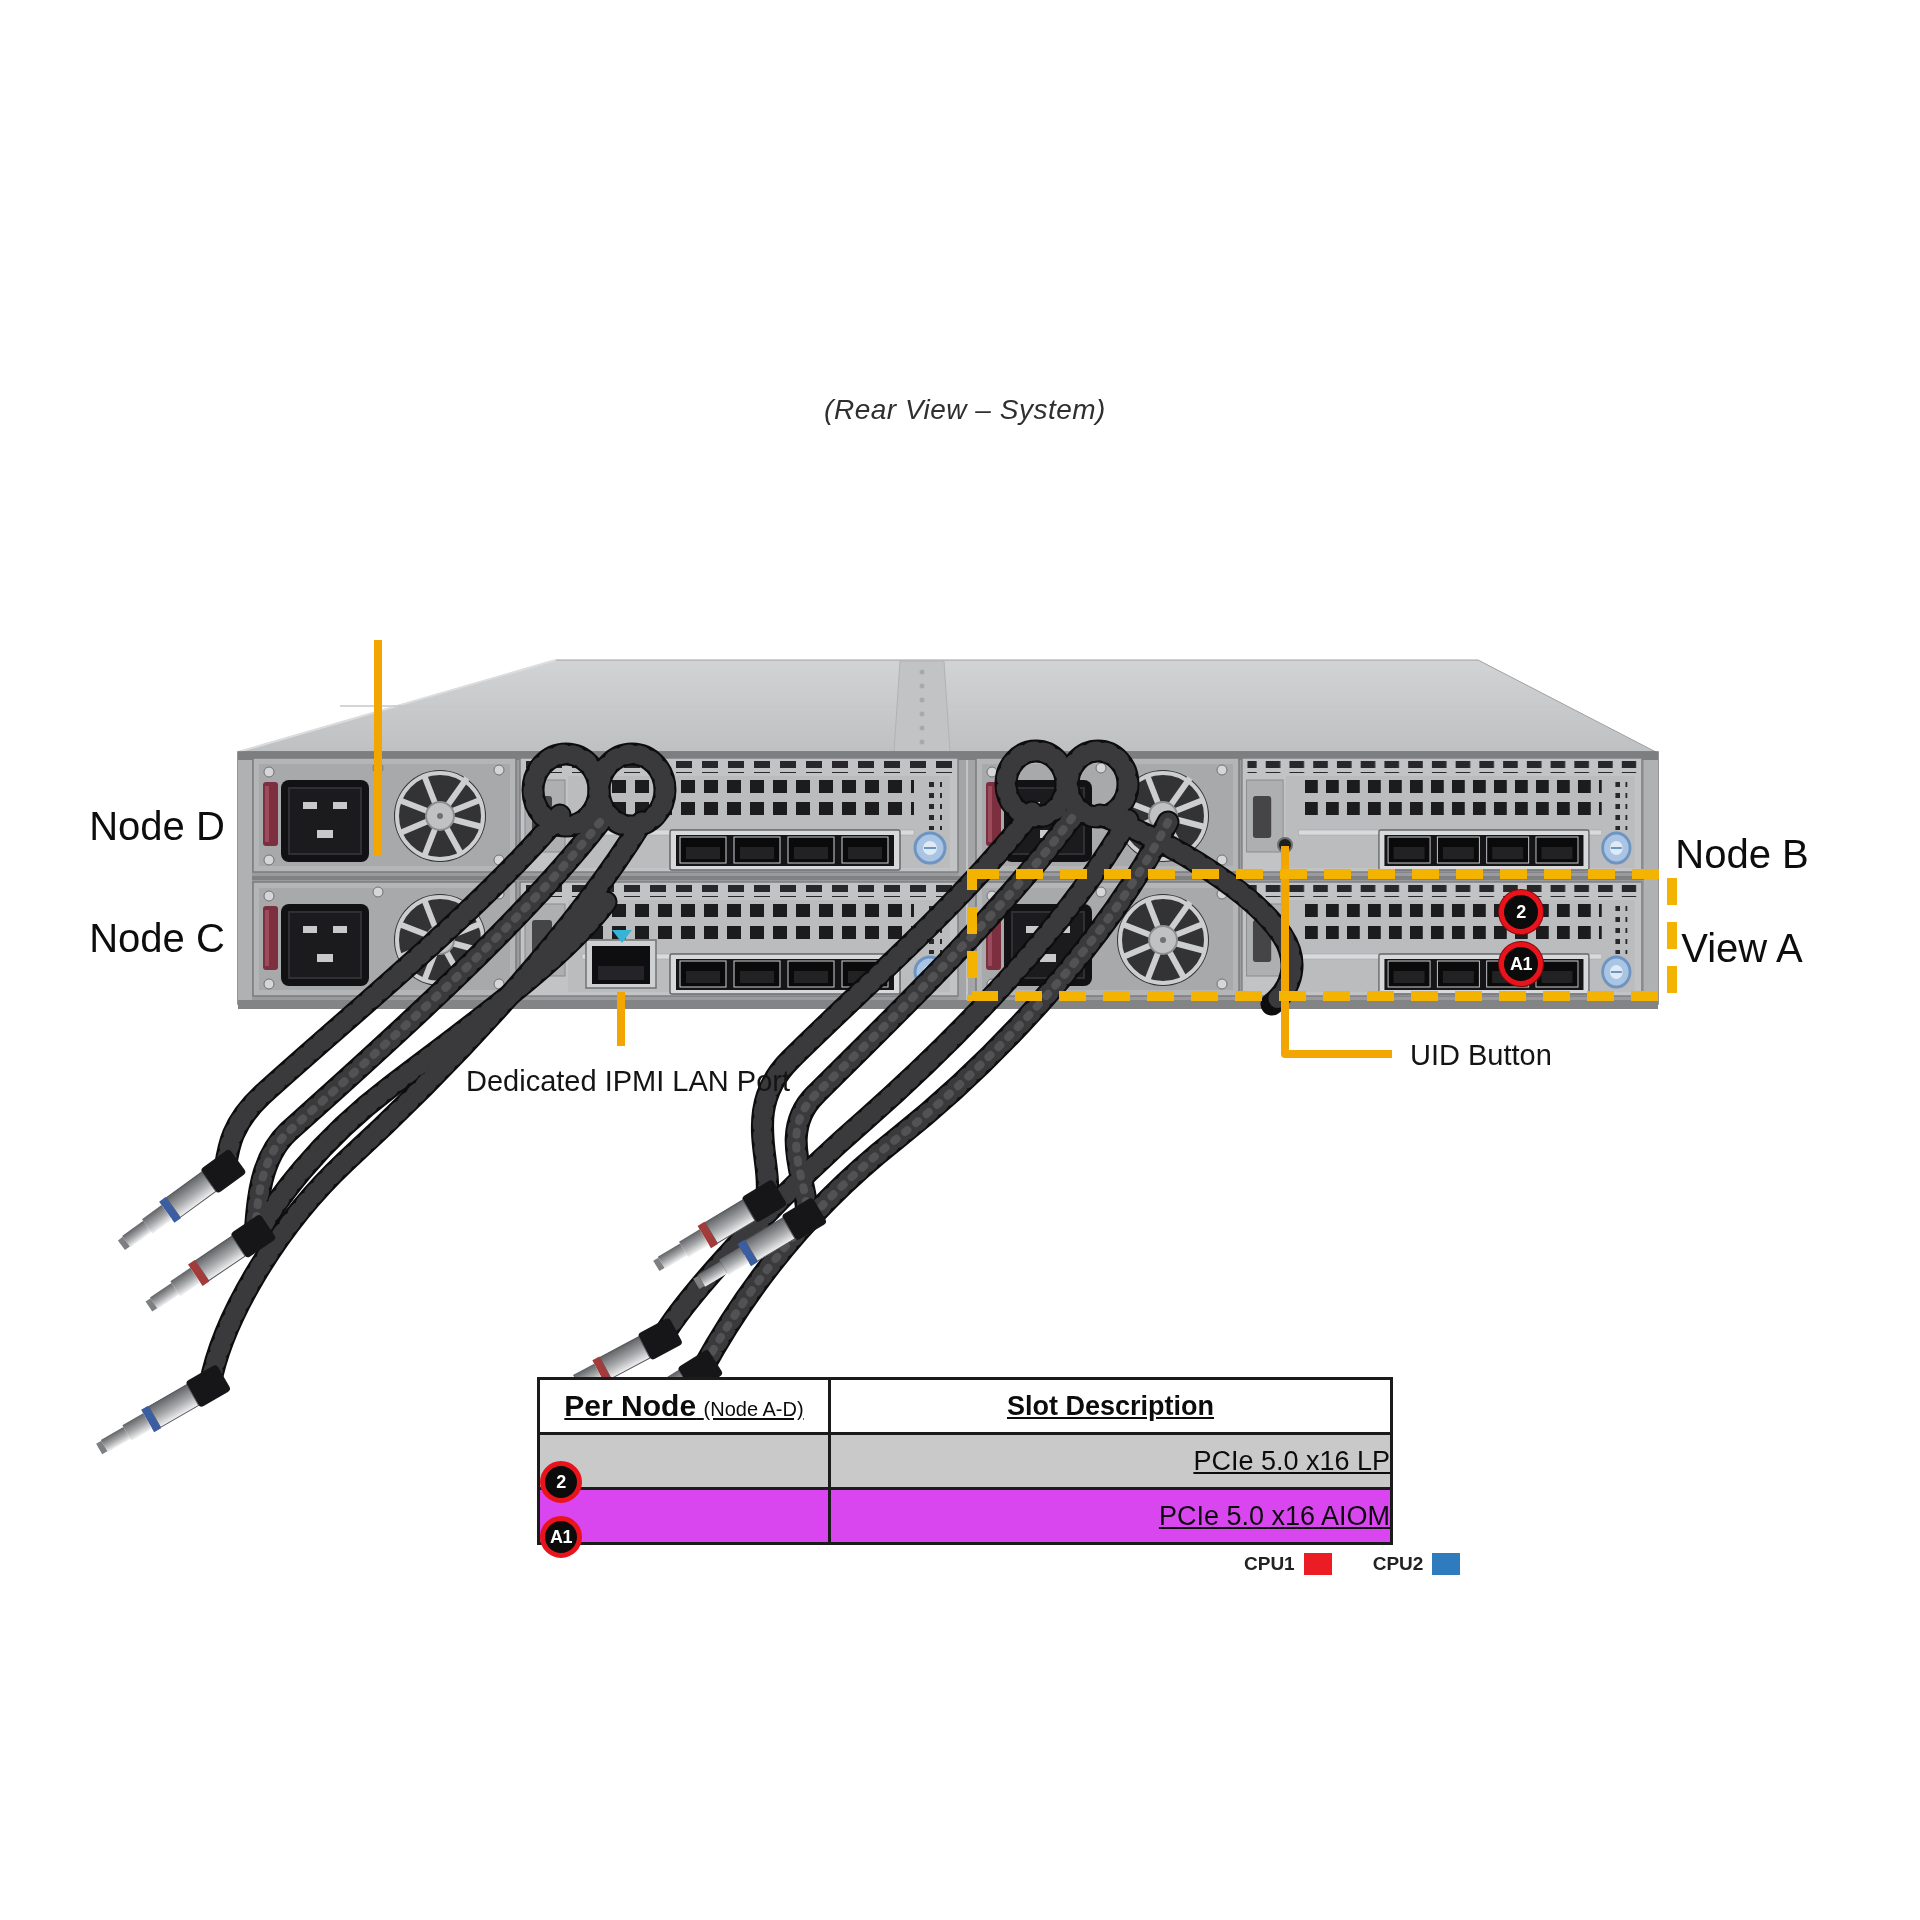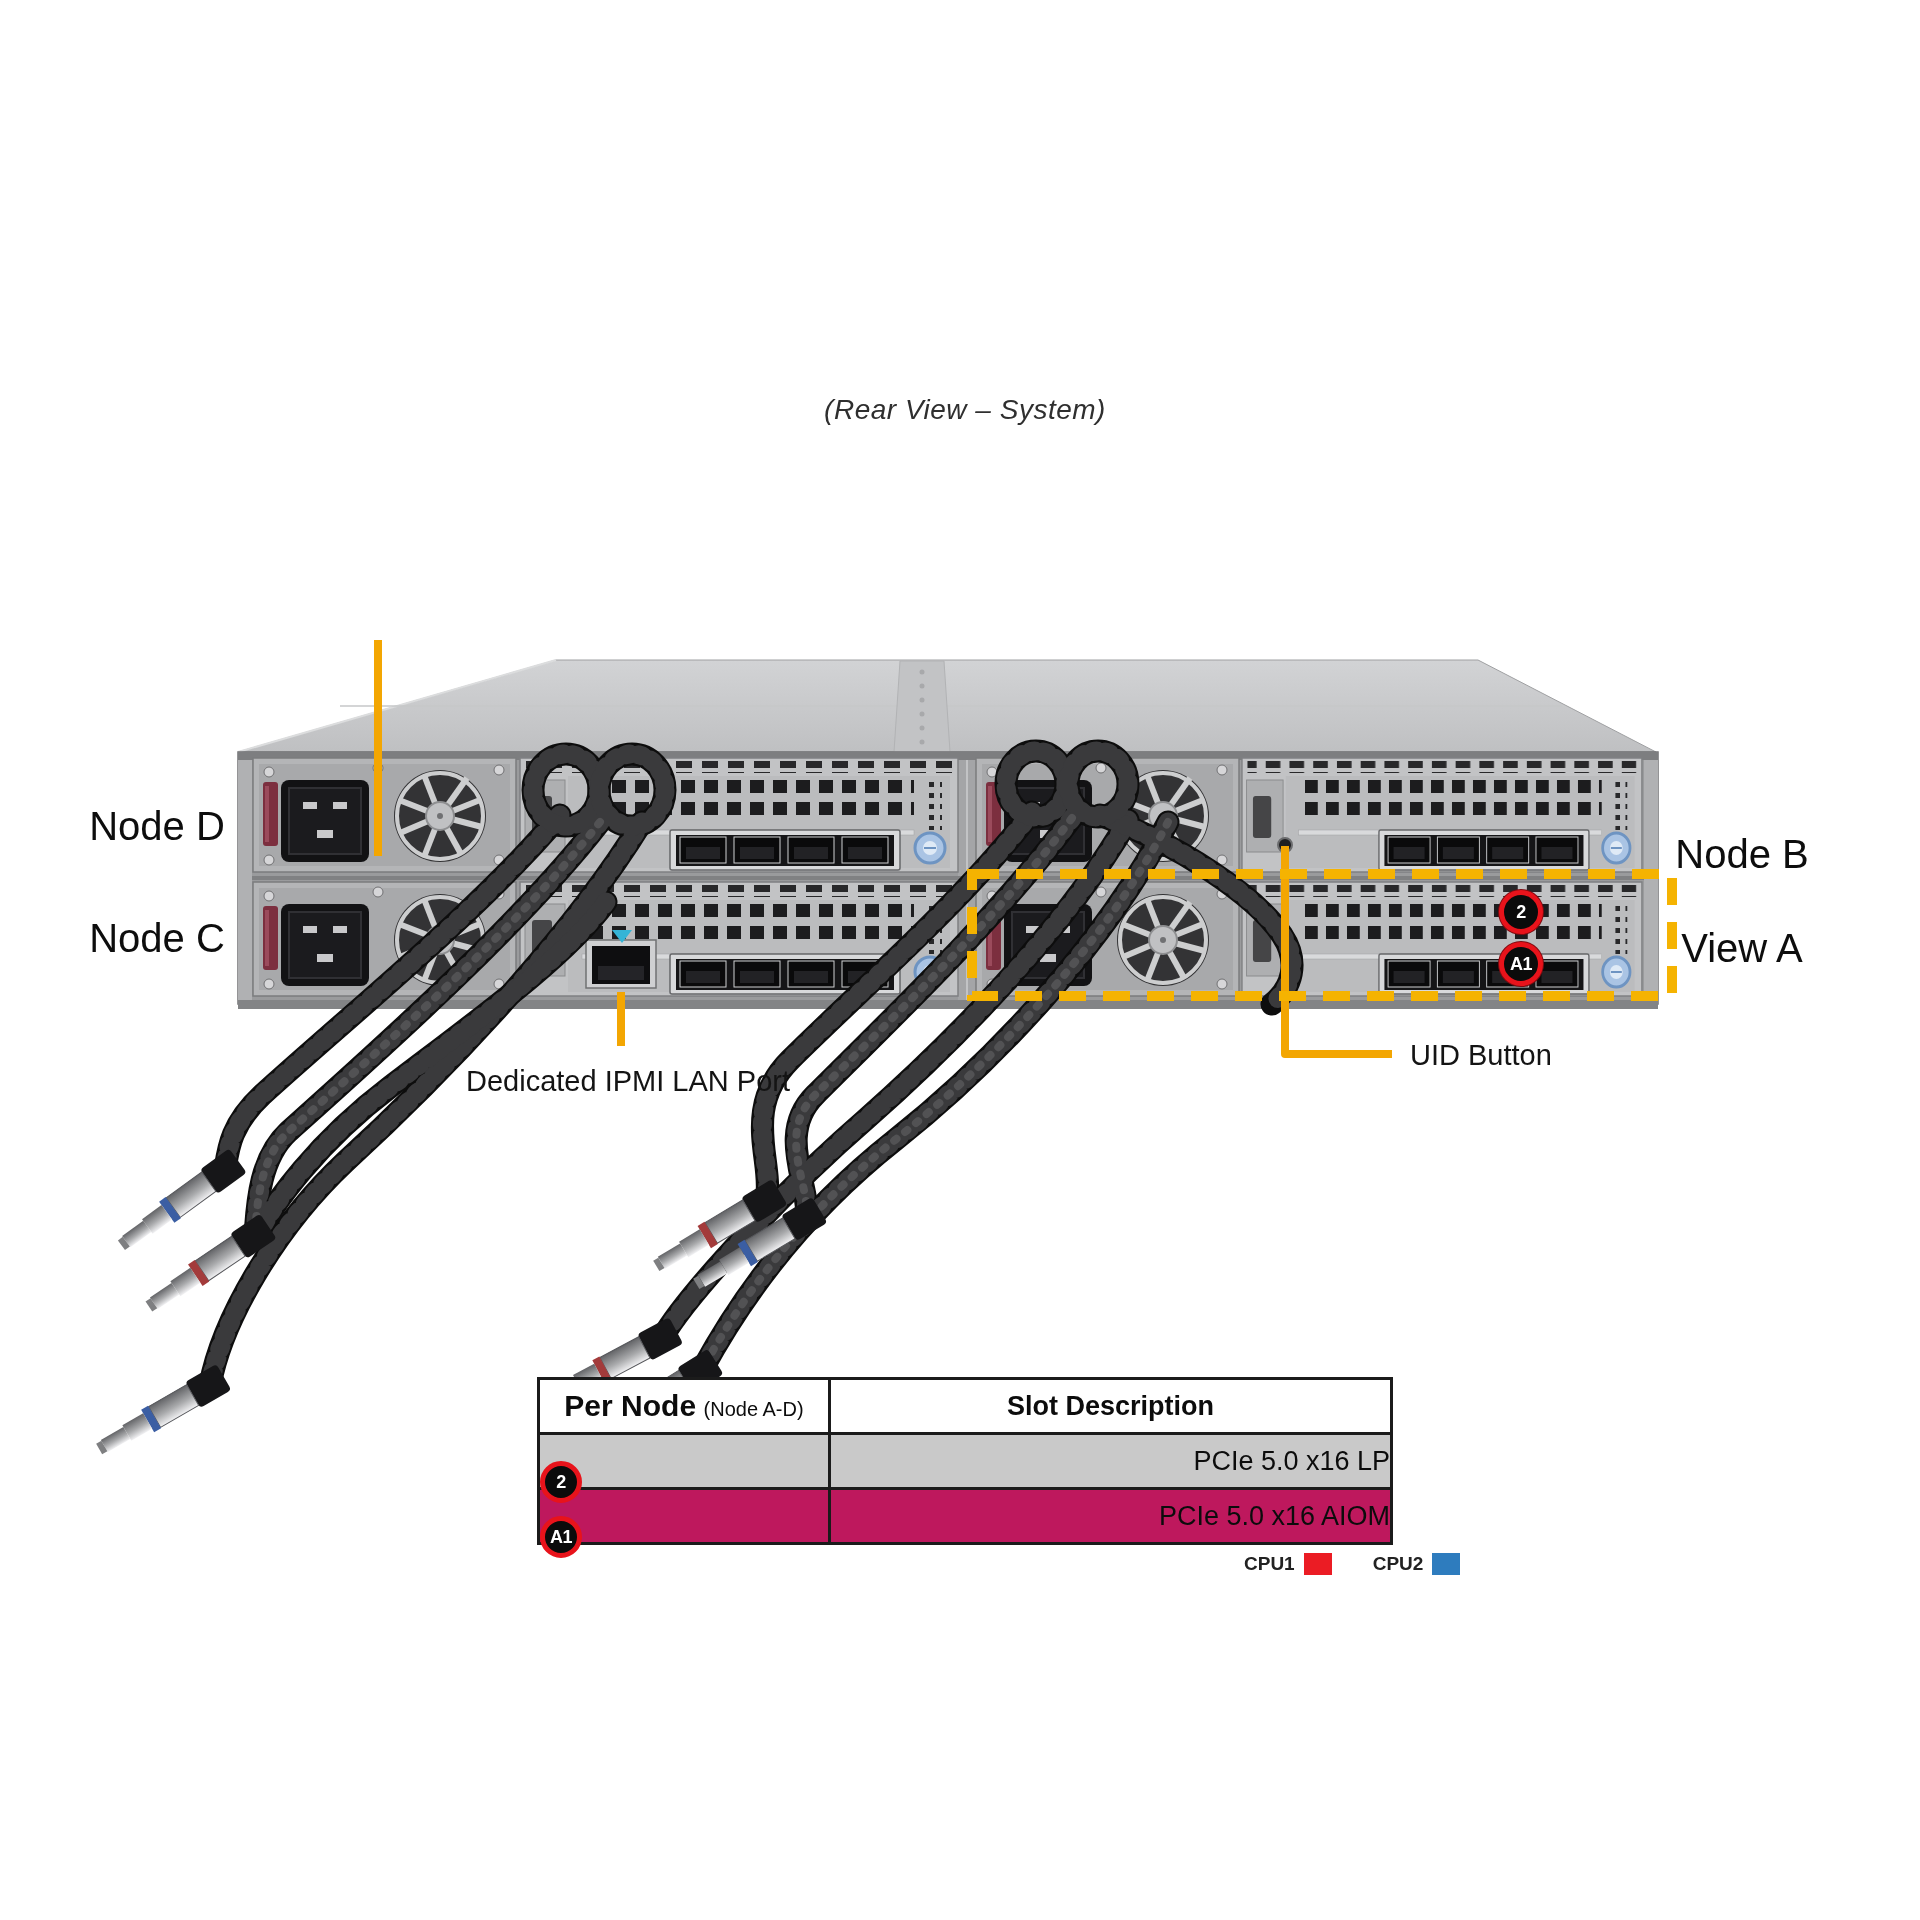--- a/index.html
+++ b/index.html
@@ -18,21 +18,21 @@
     position:absolute;box-sizing:border-box;border-radius:50%;
     background:#0b0b0b;border:5px solid #e8131b;color:#ffffff;
     display:flex;align-items:center;justify-content:center;
     font-weight:bold;font-size:18px;letter-spacing:-.5px;
   }
   .badge.on-chassis{width:44px;height:44px;transform:translate(-50%,-50%);box-shadow:0 0 0 1px #7e0b10;}
   .badge.in-table{width:42px;height:42px;margin:0 auto;}
   table.slots{
     position:absolute;left:537px;top:1377px;width:856px;
     border-collapse:collapse;table-layout:fixed;
-    font-size:27px;color:#0c0c0c;background:#be185d;
+    font-size:27px;color:#0c0c0c;background:#d946ef;text-decoration:underline;
   }
   table.slots td,table.slots th{border:3px solid #1b1b1b;padding:0;}
   table.slots col.c1{width:291px;}
   table.slots .hdr{height:52px;text-align:center;vertical-align:middle;background:#fff;}
   .pernode-main{font-weight:bold;font-size:30px;}
   .pernode-sub{font-size:20px;font-weight:normal;}
   .slotdesc{font-weight:bold;font-size:27px;}
   table.slots .r1{background:#c9c9c9;}
   table.slots .rowcell{height:52px;vertical-align:middle;text-align:center;}
   table.slots .desccell{height:52px;vertical-align:middle;text-align:right;padding-left:26px;}

